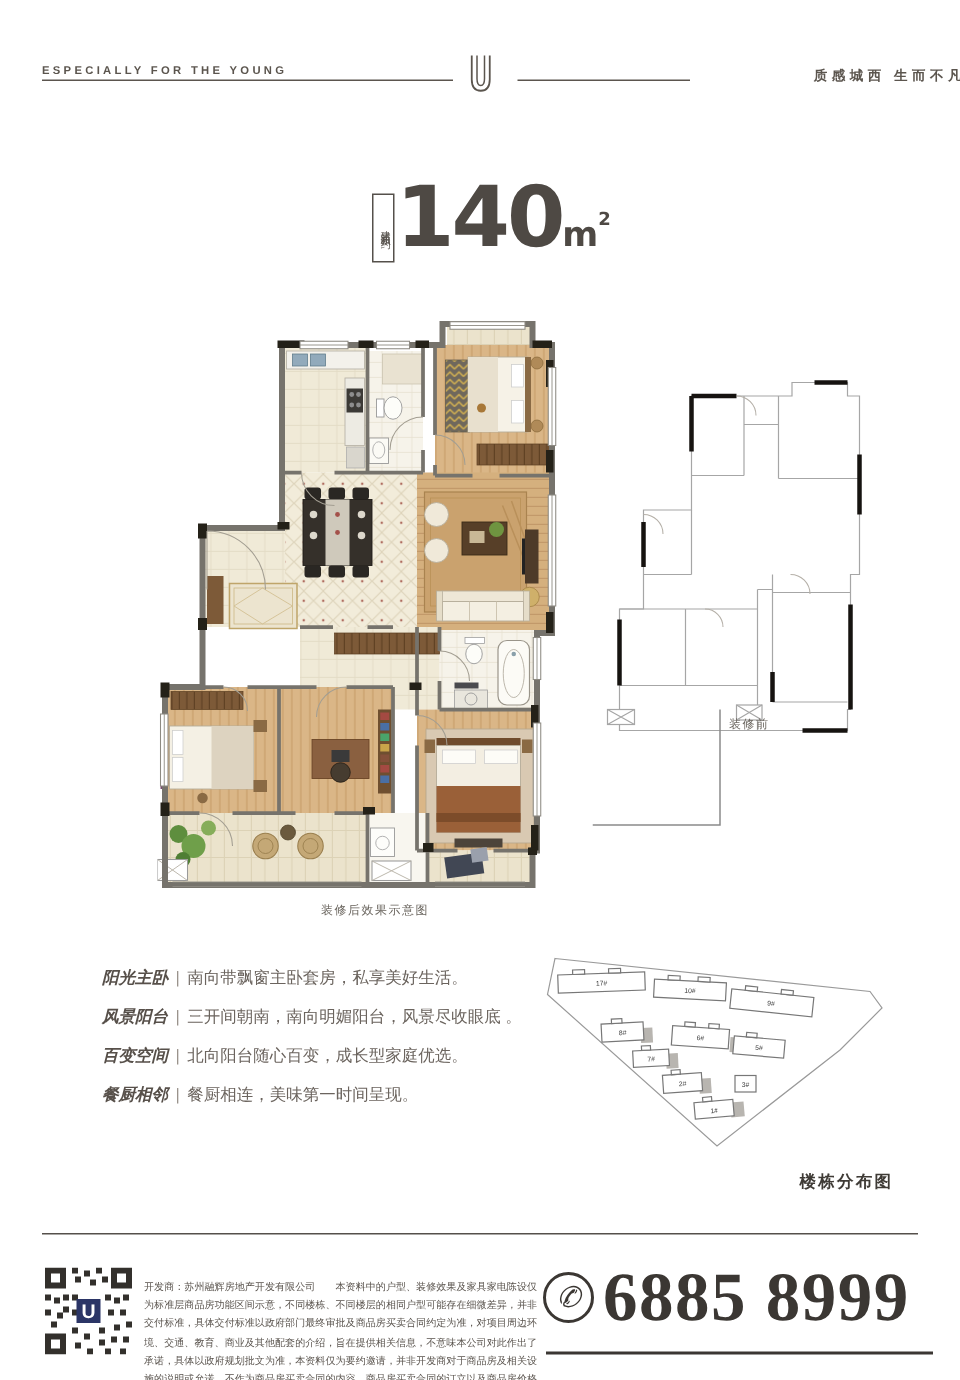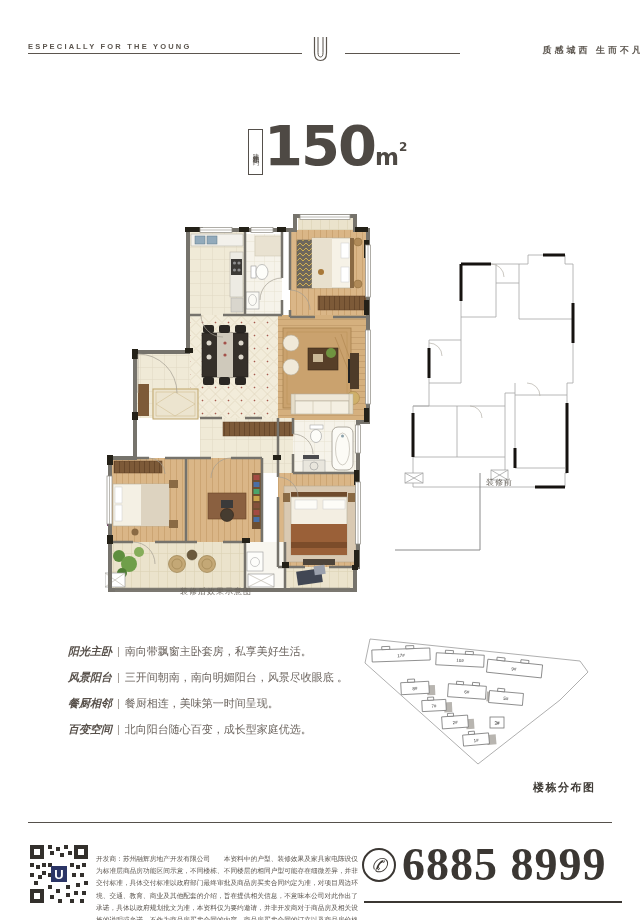--- a/index.html
+++ b/index.html
@@ -52,21 +52,21 @@
   <svg class="abs" style="left:312px;top:36px;" width="17" height="27" viewBox="0 0 17 27">
     <path d="M2.5,1 V17 Q2.5,24.5 8.5,24.5 Q14.5,24.5 14.5,17 V1" fill="none" stroke="#5b554e" stroke-width="1.2"></path>
     <path d="M6,1 V16.5 Q6,21 8.5,21 Q11,21 11,16.5 V1" fill="none" stroke="#5b554e" stroke-width="1"></path>
   </svg>
   <div class="abs hdr-line" style="left:345px;width:115px;"></div>
   <div class="abs hdr-right">质感城西 生而不凡</div>
 
   <div class="abs area-box">
     <span>建筑面积约</span>
   </div>
-  <div class="abs big-num"><span>150</span><span class="big-unit">m</span><span class="big-sup">2</span></div>
+  <div class="abs big-num"><span>140</span><span class="big-unit">m</span><span class="big-sup">2</span></div>
 
   <svg class="abs" style="left:105px;top:212px;" width="290" height="395" viewBox="0 0 290 395">
     <defs>
       <pattern id="woodV" width="6" height="6" patternUnits="userSpaceOnUse">
         <rect width="6" height="6" fill="#dab687"></rect>
           <path d="M5.6,0 V6" stroke="#c79e6b" stroke-width="0.8"></path>
       </pattern>
       <pattern id="woodH" width="6" height="6" patternUnits="userSpaceOnUse">
         <rect width="6" height="6" fill="#d5b07e"></rect>
           <path d="M0,5.6 H6" stroke="#c2996a" stroke-width="0.8"></path>
@@ -308,21 +308,21 @@
       <path d="M185,78 A20,20 0 0 1 205,98"></path>
       <path d="M177,66 A22,22 0 0 0 155,88"></path>
       <path d="M44,246 A16,16 0 0 1 60,262"></path>
       <path d="M126,246 A20,20 0 0 0 106,266"></path>
       <path d="M173,265 A20,20 0 0 1 193,285"></path>
       <path d="M188,222 A20,20 0 0 1 208,242"></path>
       <path d="M28,330 A22,22 0 0 1 50,352"></path>
       <path d="M96,103 A22,22 0 0 0 118,125"></path>
     </g>
   </svg>
-  <div class="abs cap" style="left:180px;top:586px;width:140px;">装修后效果示意图</div>
+  <div class="abs cap" style="left:180px;top:601px;width:140px;text-align:center;">装修后效果示意图</div>
 
   <svg class="abs" style="left:395px;top:243px;" width="215" height="320" viewBox="0 0 215 320">
     <g stroke="#a6a6a6" stroke-width="0.8" fill="none">
       <path d="M66,21 H133 V12 H170 V21 H178 V140 H172 V230 H170 V244 H18 V163 H34 V97 H66 Z"></path>
       <path d="M101,21 V74 M66,74 H101 M101,40 H124 M124,21 V76 M124,76 H178 M66,97 V140 M34,140 H66
                M18,163 H110 M62,163 V214 M110,150 V214 M110,150 H120 M120,140 V225 M120,152 H172
                M18,214 H110 M110,214 V244 M120,225 H170"></path>
       <rect x="10" y="230" width="18" height="10" fill="#fff"></rect>
       <path d="M10,230 L28,240 M28,230 L10,240"></path>
       <rect x="96" y="227" width="17" height="10" fill="#fff"></rect>
@@ -335,22 +335,22 @@
     <g stroke="#b5b0a8" stroke-width="0.7" fill="none">
       <path d="M96,21 A13,13 0 0 1 109,34 M34,100 A13,13 0 0 1 47,113 M75,163 A12,12 0 0 1 87,175 M132,140 A13,13 0 0 1 145,153"></path>
     </g>
     <path d="M85,230 V307 H0" stroke="#8a8a8a" stroke-width="1" fill="none"></path>
   </svg>
   <div class="abs cap" style="left:486px;top:477px;">装修前</div>
 
   <div class="abs features">
     <div class="feat-row"><span class="feat-title">阳光主卧</span><span class="feat-sep">|</span><span class="feat-desc">南向带飘窗主卧套房，私享美好生活。</span></div>
     <div class="feat-row"><span class="feat-title">风景阳台</span><span class="feat-sep">|</span><span class="feat-desc">三开间朝南，南向明媚阳台，风景尽收眼底 。</span></div>
+    <div class="feat-row"><span class="feat-title">百变空间</span><span class="feat-sep">|</span><span class="feat-desc">北向阳台随心百变，成长型家庭优选。</span></div>
     <div class="feat-row"><span class="feat-title">餐厨相邻</span><span class="feat-sep">|</span><span class="feat-desc">餐厨相连，美味第一时间呈现。</span></div>
-    <div class="feat-row"><span class="feat-title">百变空间</span><span class="feat-sep">|</span><span class="feat-desc">北向阳台随心百变，成长型家庭优选。</span></div>
   </div>
 
   <svg class="abs" style="left:350px;top:632px;" width="265" height="140" viewBox="0 0 265 140">
     <path d="M20,7 L230,29 L238,40 L210,68 L128,132 L15,31 Z" fill="#ffffff" stroke="#9a9a9a" stroke-width="0.8"></path>
     <g fill="#ffffff" stroke="#777" stroke-width="0.8" font-family="Liberation Sans, sans-serif">
       <g transform="rotate(-2 51 23)">
         <rect x="22" y="17" width="58" height="12"></rect>
           <rect x="32" y="14" width="8" height="3"></rect>
           <rect x="56" y="14" width="8" height="3"></rect>
         <text x="51" y="25" font-size="4.5" fill="#3a3a3a" stroke="none" text-anchor="middle">17#</text>

